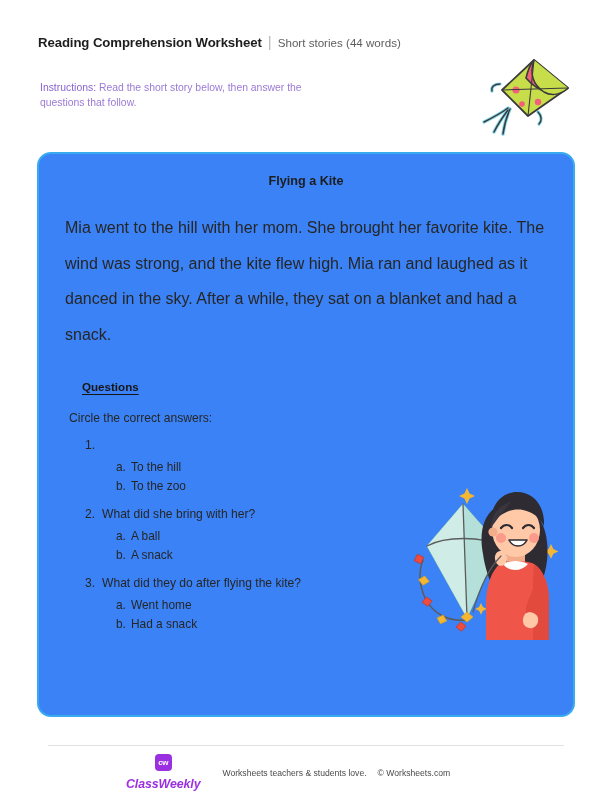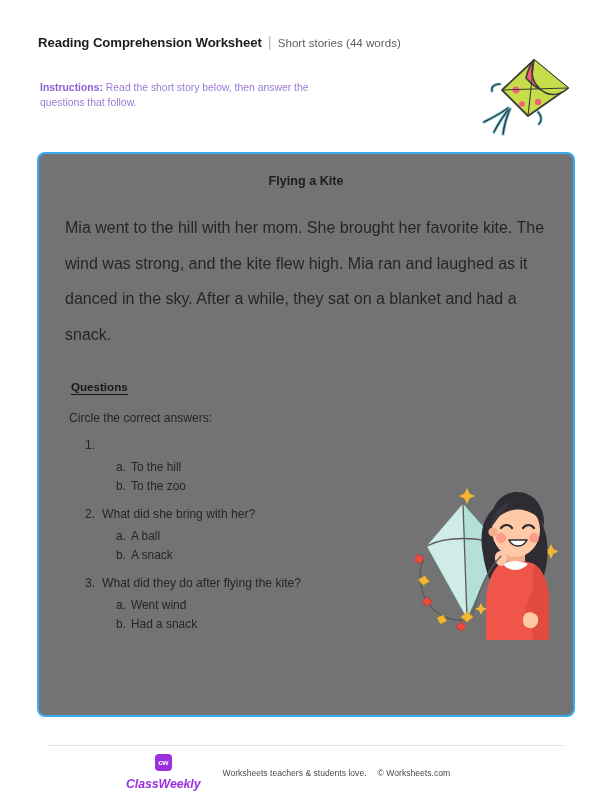--- a/index.html
+++ b/index.html
@@ -62,63 +62,63 @@
     position: absolute;
     left: 40px;
     top: 80px;
     width: 300px;
     font-size: 10.4px;
     line-height: 1.48;
     color: #9b7ad6;
   }
   .instructions b {
     color: #8a63d2;
-    font-weight: bold;
+    font-weight: normal;
   }
 
   
   .kite-top {
     position: absolute;
     left: 472px;
     top: 52px;
     width: 110px;
     height: 90px;
   }
 
   
   .story-card {
     position: absolute;
     left: 37px;
     top: 152px;
     width: 538px;
     height: 565px;
     box-sizing: border-box;
     border: 2.2px solid #38aaf0;
-    border-radius: 8px;
-    background: #737373;
+    border-radius: 14px;
+    background: #3b82f6;
   }
 
   .story-title {
     text-align: center;
     font-size: 12.6px;
     font-weight: bold;
     color: #1d1d1d;
     margin-top: 20px;
   }
 
   .story-body {
     margin: 22px 26px 0 26px;
     font-size: 16px;
     line-height: 2.22;
     color: #262626;
     text-align: left;
   }
 
   .questions-heading {
-    margin: 28px 0 0 32px;
+    margin: 28px 0 0 43px;
     font-size: 11.6px;
     font-weight: bold;
     color: #161616;
     text-decoration: underline;
     text-underline-offset: 3px;
     display: inline-block;
   }
 
   .circle-line {
     margin: 16px 0 0 30px;
@@ -328,21 +328,21 @@
       </li>
 
       <li class="qitem">
         <div class="qtext">
           <span class="qnum">3.</span>
           <span>What did they do after flying the kite?</span>
         </div>
         <ul class="opts">
           <li class="opt">
             <span class="optlet">a.</span>
-            <span>Went wind</span>
+            <span>Went home</span>
           </li>
           <li class="opt">
             <span class="optlet">b.</span>
             <span>Had a snack</span>
           </li>
         </ul>
       </li>
     </ul>
 
     <div class="girl-art">

